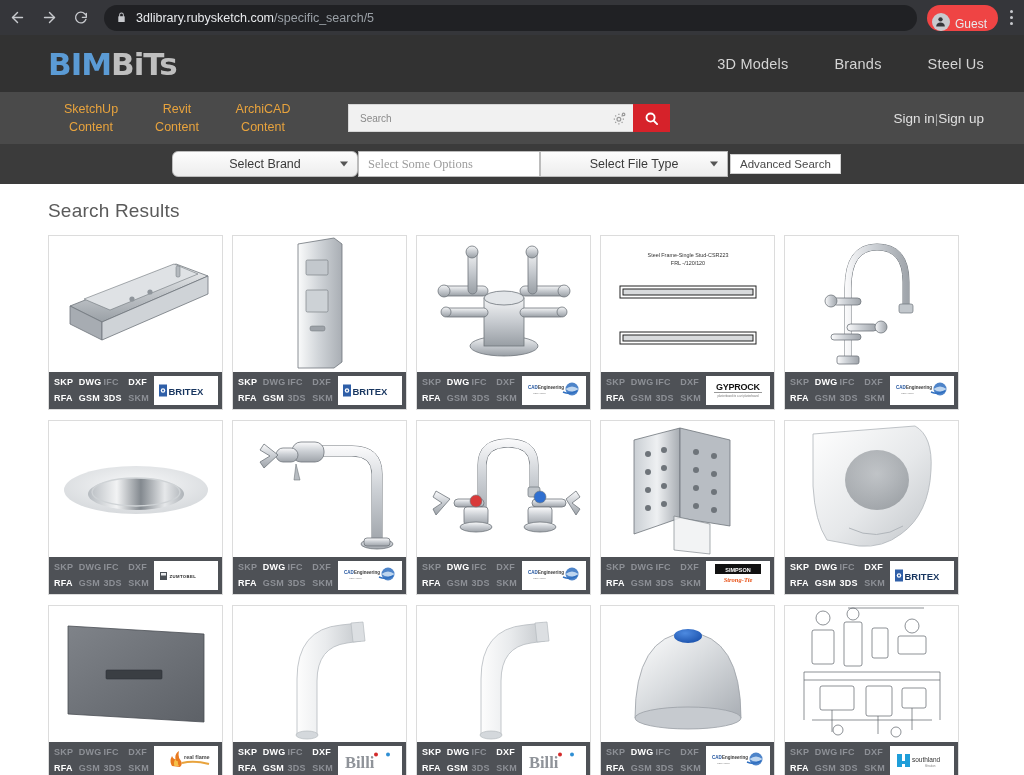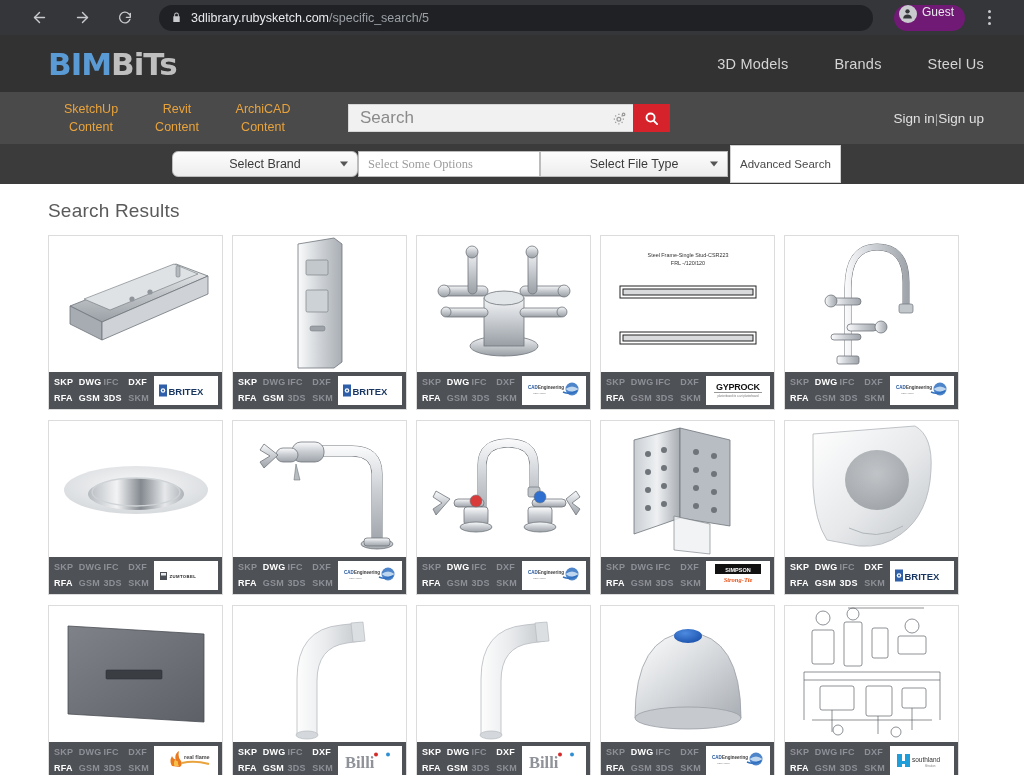--- a/index.html
+++ b/index.html
@@ -9,22 +9,22 @@
     font-family: "Liberation Sans", sans-serif;
     background: #ffffff;
   }
 
   
   .browser-bar {
     height: 35px;
     background: #35363a;
     display: flex;
     align-items: center;
-    padding: 0 24px;
-    gap: 13px;
+    padding: 0 2px;
+    gap: 2px;
   }
   .nav-btn {
     width: 30px; height: 30px;
     display: flex; align-items: center; justify-content: center;
     color: #c8cace;
     border-radius: 50%;
     flex: 0 0 auto;
   }
   .nav-btn svg { display: block; }
   .omnibox {
@@ -41,22 +41,22 @@
   .lock-icon { flex: 0 0 auto; margin-right: 9px; display:flex; }
   .url-text {
     font-size: 12.5px;
     color: #9aa0a6;
     white-space: nowrap;
     overflow: hidden;
     text-overflow: ellipsis;
   }
   .url-text .host { color: #e8eaed; }
   .profile-chip {
-    display: flex; align-items: flex-start; gap: 5px;
-    background: #701a75;
+    display: flex; align-items: flex-end; gap: 5px;
+    background: #ef4444;
     border-radius: 14px;
     height: 26px;
     padding: 0 11px 0 5px;
     flex: 0 0 auto;
   }
   .profile-chip .avatar {
     width: 18px; height: 18px; border-radius: 50%;
     background: #c8cace; color: #35363a;
     display: flex; align-items: center; justify-content: center;
   }
@@ -124,21 +124,21 @@
     background: #f1f1f1;
     border: 1px solid #d6d6d6;
     border-right: none;
     display: flex; align-items: center;
     padding: 0 6px 0 11px;
     min-width: 0;
   }
   .search-field input {
     border: none; outline: none; background: transparent;
     font-family: "Liberation Sans", sans-serif;
-    font-size: 17px; color: #333; width: 100%;
+    font-size: 10px; color: #333; width: 100%;
   }
   .search-field input::placeholder { color: #8a8a8a; }
   .gear-icon { flex: 0 0 auto; margin-left: 6px; display: flex; color: #9a9a9a; }
   .search-go {
     width: 37px; background: #d6222a; border: none;
     display: flex; align-items: center; justify-content: center;
     color: #fff; cursor: pointer;
   }
   .auth-links {
     margin-left: auto; display: flex; align-items: flex-end; 
@@ -172,21 +172,21 @@
     border-right: 4px solid transparent;
     border-top: 5px solid #555;
   }
   .filter-multi {
     width: 182px; height: 26px;
     background: #fff; border: 1px solid #bcbcbc;
     display: flex; align-items: center; padding-left: 9px;
     font-size: 12.5px; color: #9d9d9d; font-family: Liberation Serif, serif;
   }
   .adv-search {
-    height: 38px;
+    height: 20px;
     background: #fff; border: 1px solid #cfcfcf;
     display: flex; align-items: center; padding: 0 9px;
     font-size: 11.5px; color: #4a4a4a;
     margin-left: 2px;
   }
 
   
   .results-wrap {
     background: #fff;
     padding: 16px 40px 0 48px;

